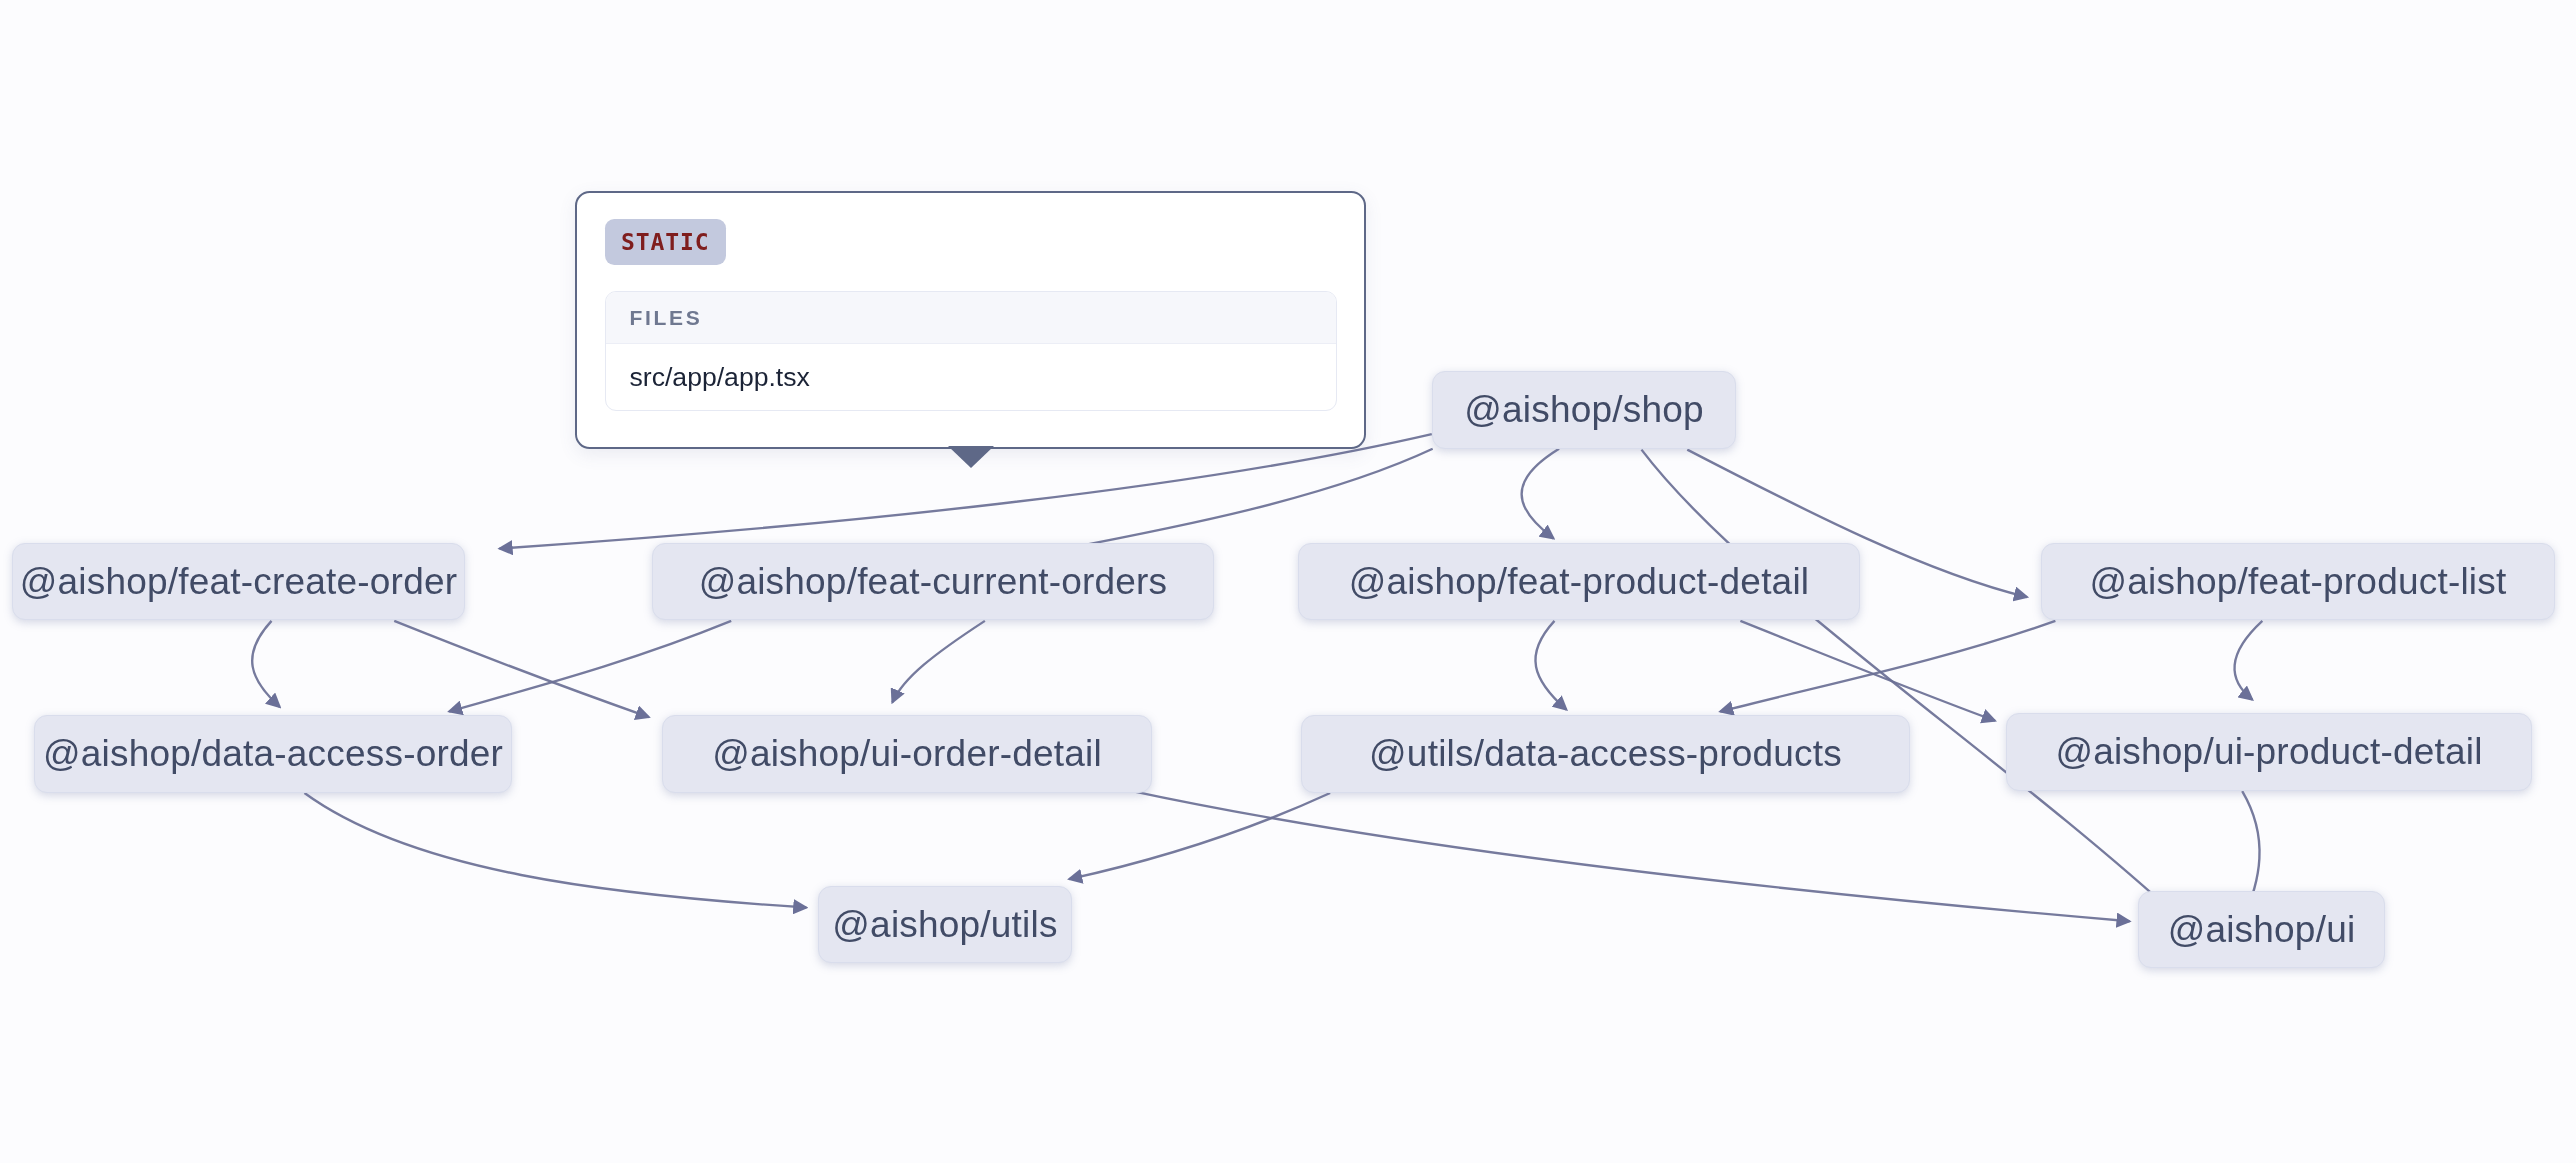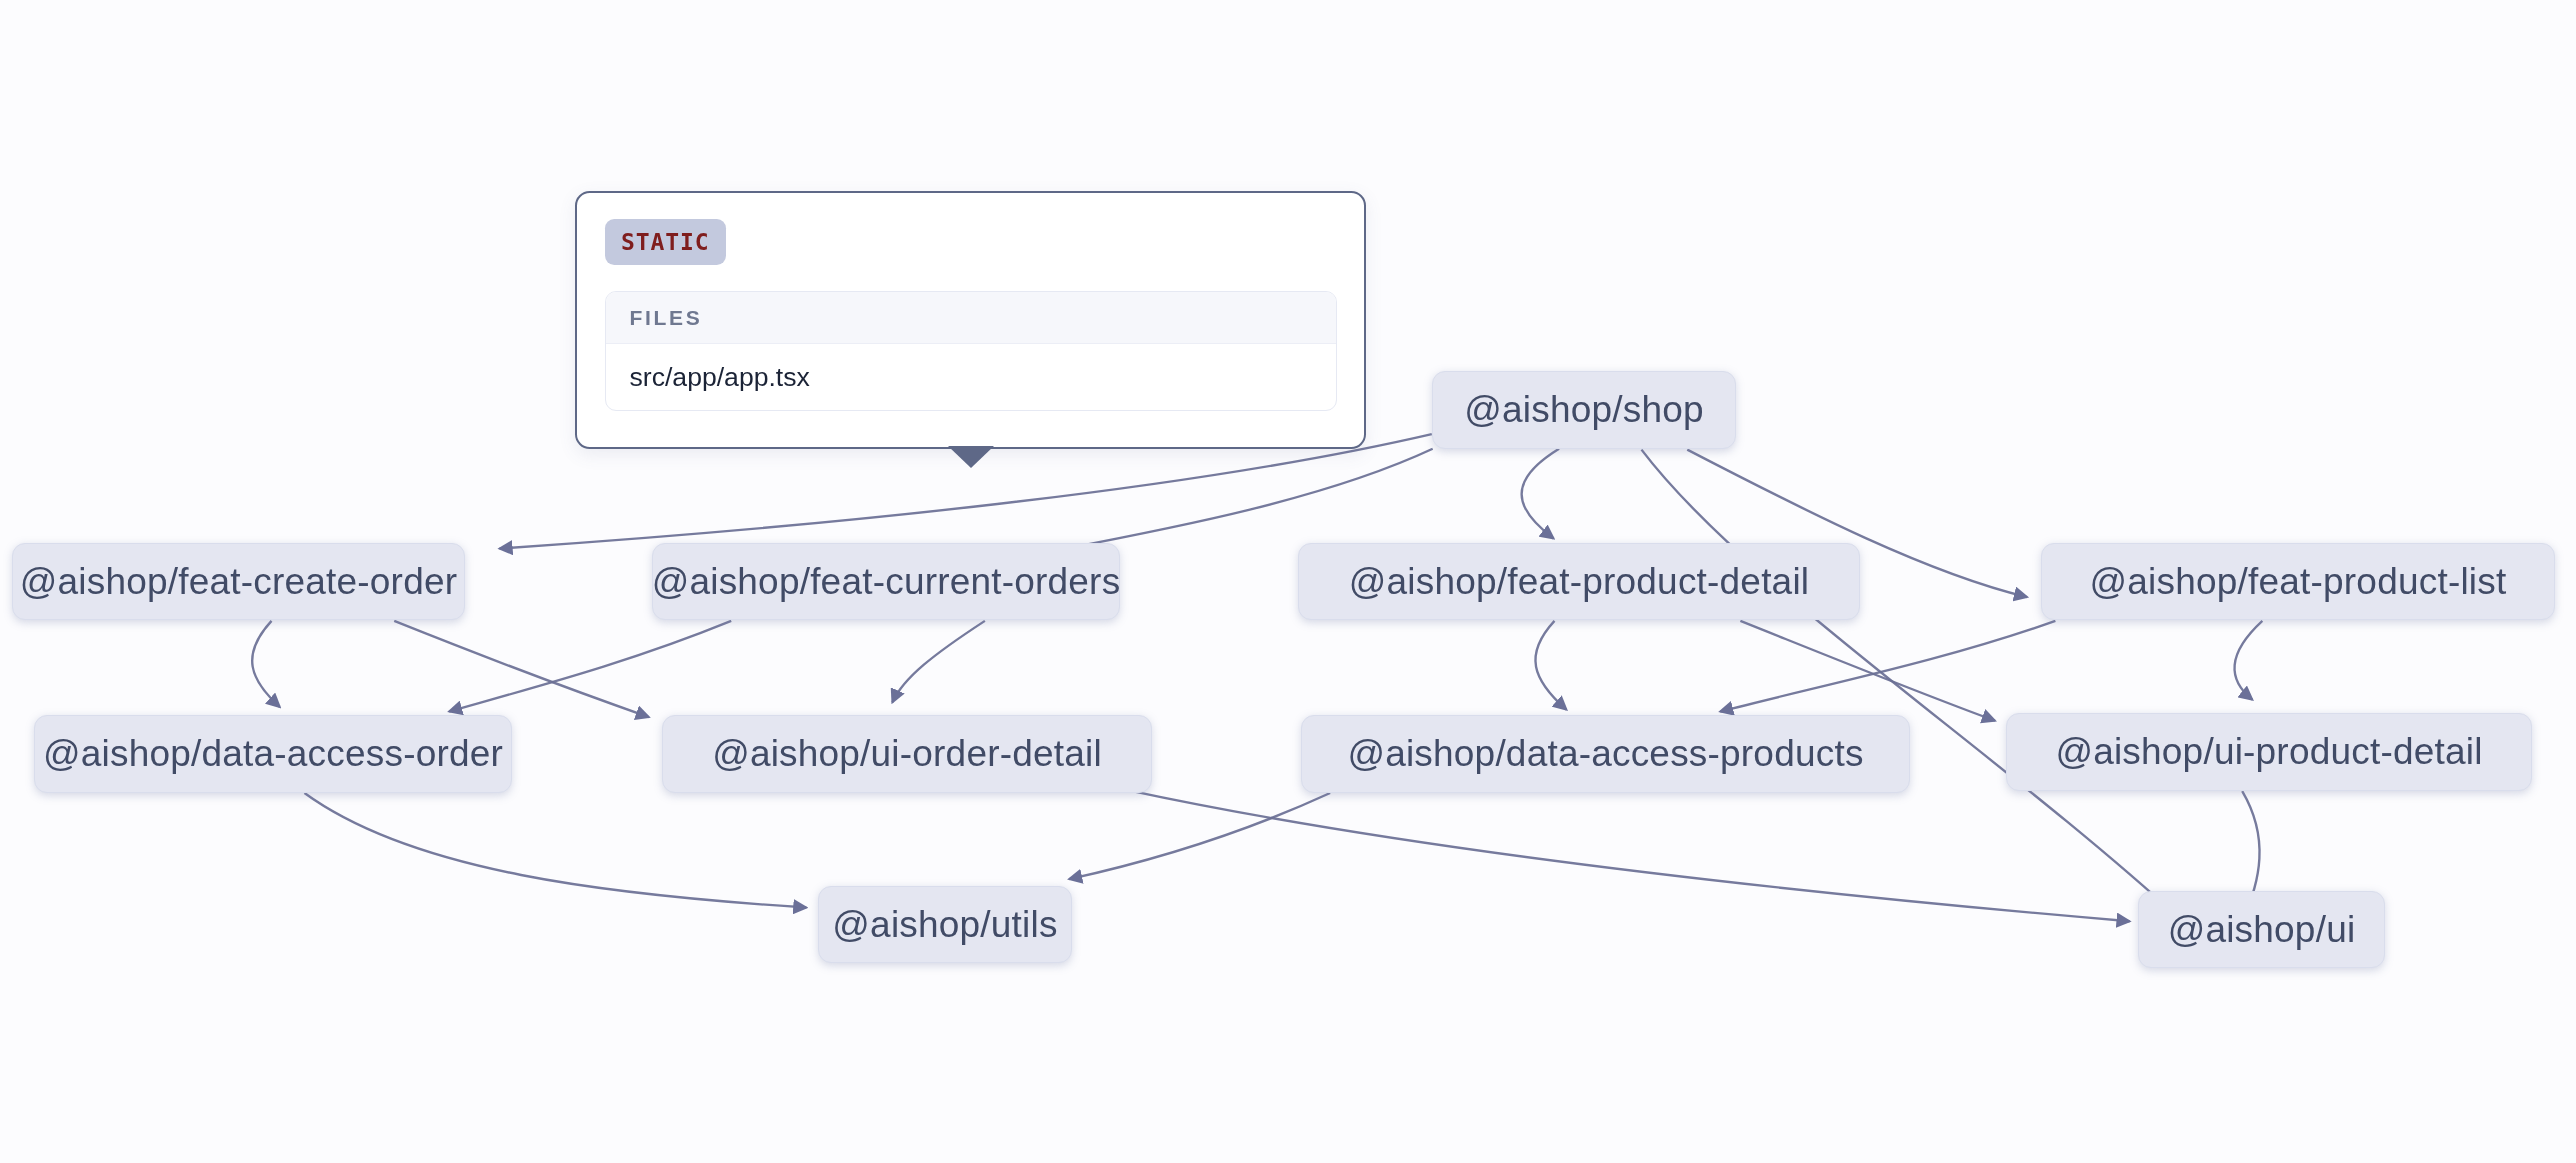--- a/index.html
+++ b/index.html
@@ -111,37 +111,37 @@
       </g>
   </svg>
 
   <div id="nodes-layer">
       <div class="node" style="left: 1432px; top: 371px; width: 304px; height: 78px;">
         <span>@aishop/shop</span>
       </div>
       <div class="node" style="left: 12px; top: 543px; width: 453px; height: 77px;">
         <span>@aishop/feat-create-order</span>
       </div>
-      <div class="node" style="left: 652px; top: 543px; width: 468px; height: 77px;">
+      <div class="node" style="left: 652px; top: 543px; width: 562px; height: 77px;">
         <span>@aishop/feat-current-orders</span>
       </div>
       <div class="node" style="left: 1298px; top: 543px; width: 562px; height: 77px;">
         <span>@aishop/feat-product-detail</span>
       </div>
       <div class="node" style="left: 2041px; top: 543px; width: 514px; height: 77px;">
         <span>@aishop/feat-product-list</span>
       </div>
       <div class="node" style="left: 34px; top: 715px; width: 478px; height: 78px;">
         <span>@aishop/data-access-order</span>
       </div>
       <div class="node" style="left: 662px; top: 715px; width: 490px; height: 78px;">
         <span>@aishop/ui-order-detail</span>
       </div>
       <div class="node" style="left: 1301px; top: 715px; width: 609px; height: 78px;">
-        <span>@aishop/data-access-products</span>
+        <span>@utils/data-access-products</span>
       </div>
       <div class="node" style="left: 2006px; top: 713px; width: 526px; height: 78px;">
         <span>@aishop/ui-product-detail</span>
       </div>
       <div class="node" style="left: 818px; top: 886px; width: 254px; height: 77px;">
         <span>@aishop/utils</span>
       </div>
       <div class="node" style="left: 2138px; top: 891px; width: 247px; height: 77px;">
         <span>@aishop/ui</span>
       </div>

